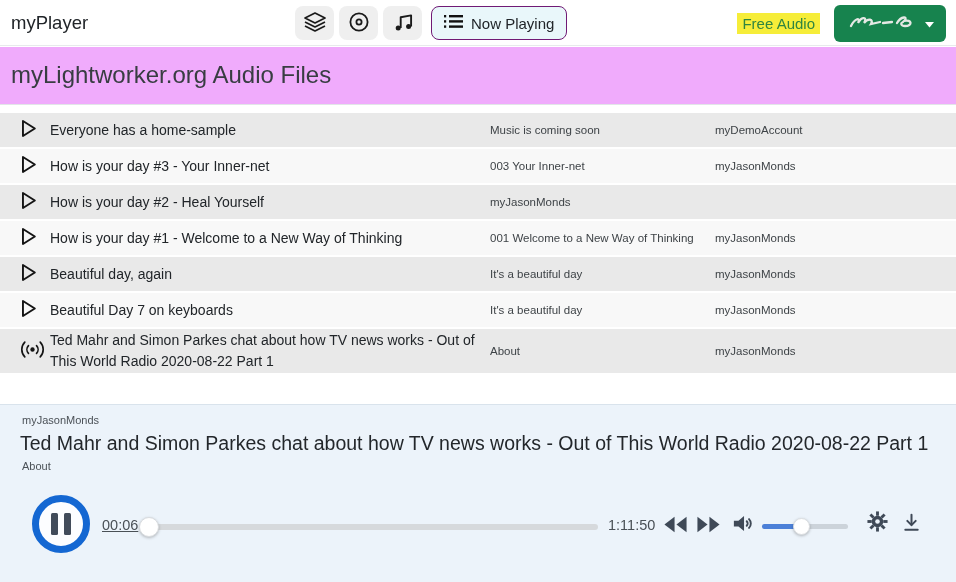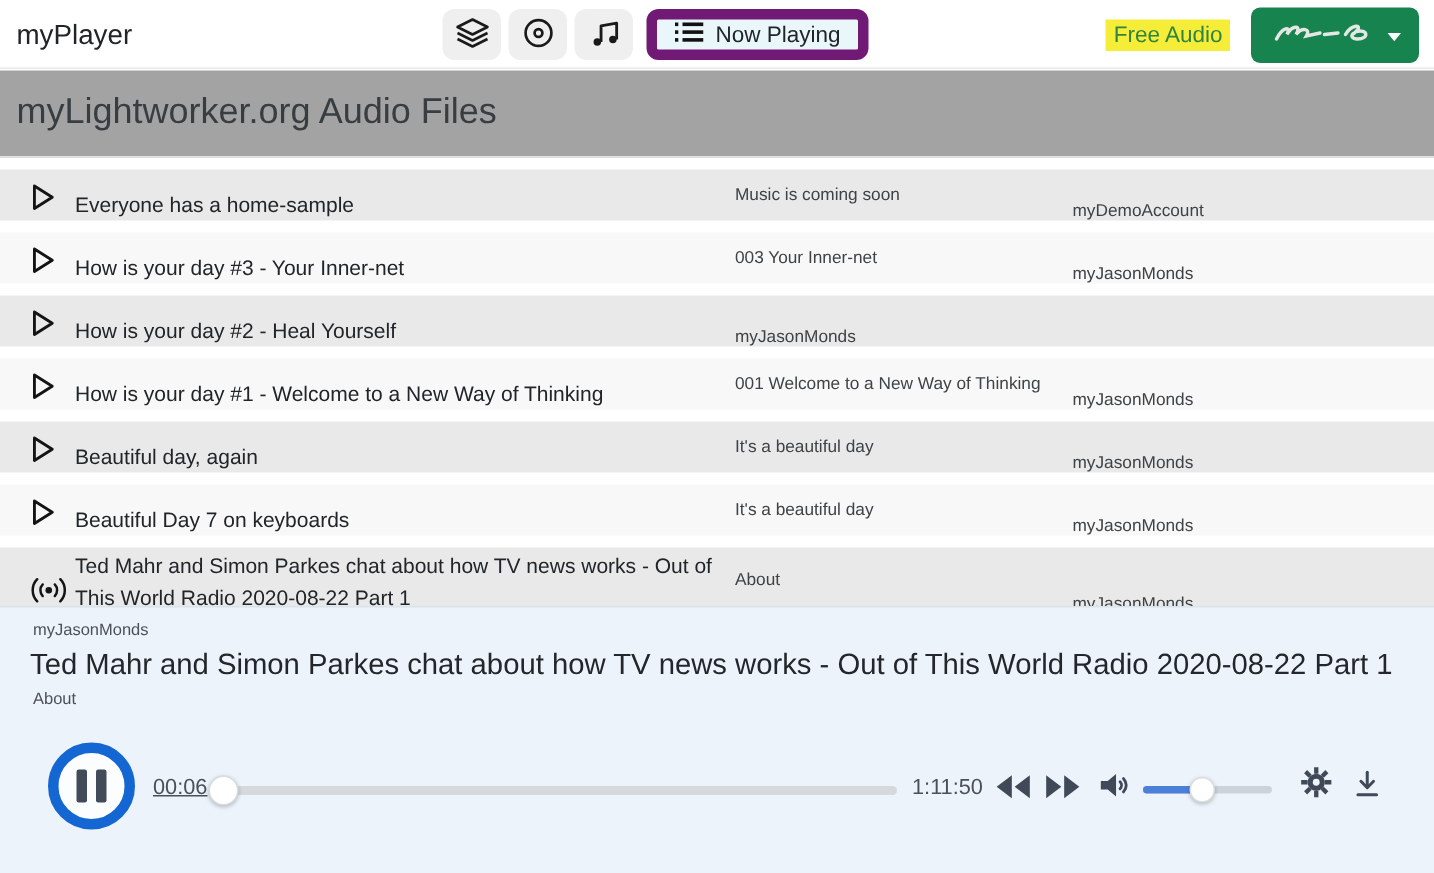--- a/index.html
+++ b/index.html
@@ -8,37 +8,37 @@
   .app { position:relative; width:956px; height:582px; background:#fff; }
 
   
   .header { position:absolute; top:0; left:0; width:956px; height:46px;
             background:#fff; border-bottom:1px solid #e7eaec; }
   .app-title { position:absolute; left:11px; top:12px; font-size:18.5px; color:#212529; }
   .header-center { position:absolute; left:295px; top:6px; display:flex; align-items:center; gap:5px; }
   .icon-btn { width:39px; height:34px; background:#efefef; border:none; border-radius:8px;
               display:flex; align-items:center; justify-content:center; cursor:pointer; }
   .np-btn { margin-left:4px; height:34px; padding:0 12px; background:#e9f7fa;
-            border:7px solid #701a75; border-radius:8px; display:flex; align-items:center;
+            border:1px solid #701a75; border-radius:8px; display:flex; align-items:center;
             gap:8px; font-size:15px; color:#212529; cursor:pointer;
             font-family:"Liberation Sans", sans-serif; }
   .header-right { position:absolute; right:10px; top:0; height:46px; display:flex;
                   align-items:center; gap:14px; }
   .free-audio { background:#f6ed39; color:#2f8540; font-size:15px; padding:2px 5px; }
   .account-btn { width:112px; height:37px; background:#17834e; border:none; border-radius:6px;
                  display:flex; align-items:center; justify-content:center; gap:6px; cursor:pointer; }
 
   
   .page-title-bar { position:absolute; top:47px; left:0; width:956px; height:58px;
-                    border-bottom:1px solid #e2e5e8; background:#a3a3a3; }
+                    border-bottom:1px solid #e2e5e8; background:#f0abfc; }
   .page-title { position:absolute; left:11px; top:14px; font-size:24px; font-weight:400; color:#383d42; }
 
   
   .track-list { position:absolute; top:113px; left:0; width:956px; }
-  .track-row { display:flex; align-items:flex-end; min-height:34px; margin-bottom:8px; cursor:pointer; }
+  .track-row { display:flex; align-items:center; min-height:34px; margin-bottom:2px; cursor:pointer; }
   .track-row.odd  { background:#e9e9e9; }
   .track-row.even { background:#f8f8f8; }
   .track-row.tall { min-height:44px; }
   .cell-icon { width:50px; display:flex; justify-content:flex-start; padding-left:19px; flex:none; }
   .cell-title { width:440px; padding-right:12px; font-size:14px; color:#212529; line-height:21px; flex:none; }
   .cell-sub { width:225px; font-size:11.5px; color:#3e4347; flex:none; align-self:center; }
   .cell-account { flex:1; font-size:11.5px; color:#3e4347; }
 
   
   .np-panel { position:absolute; top:404px; left:0; width:956px; height:178px;

